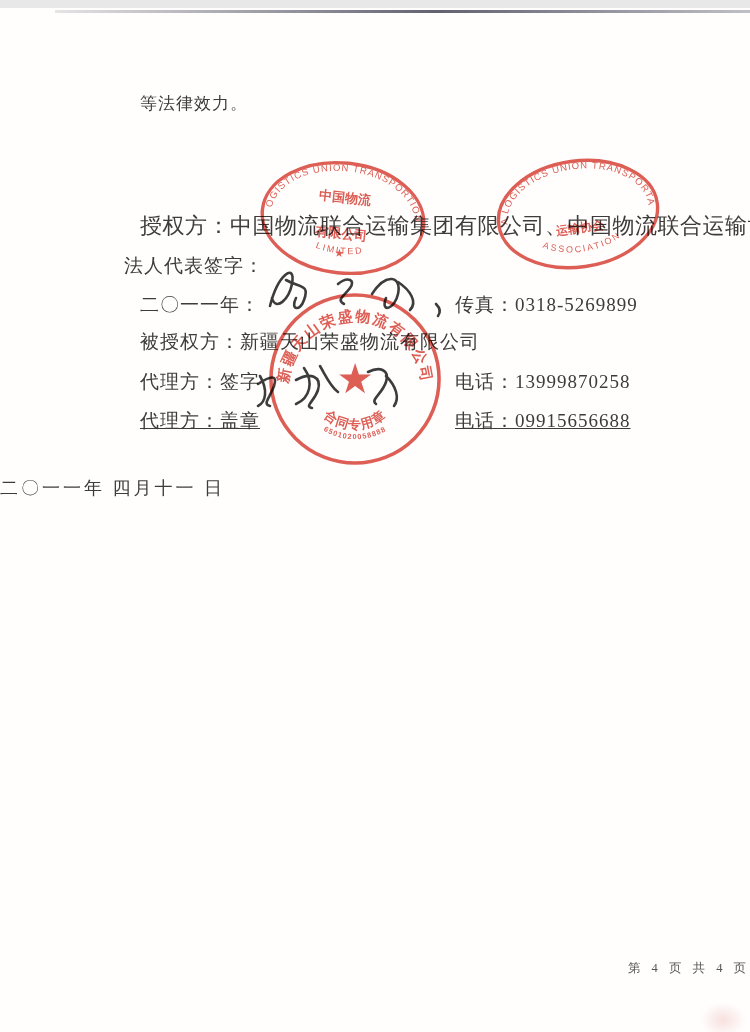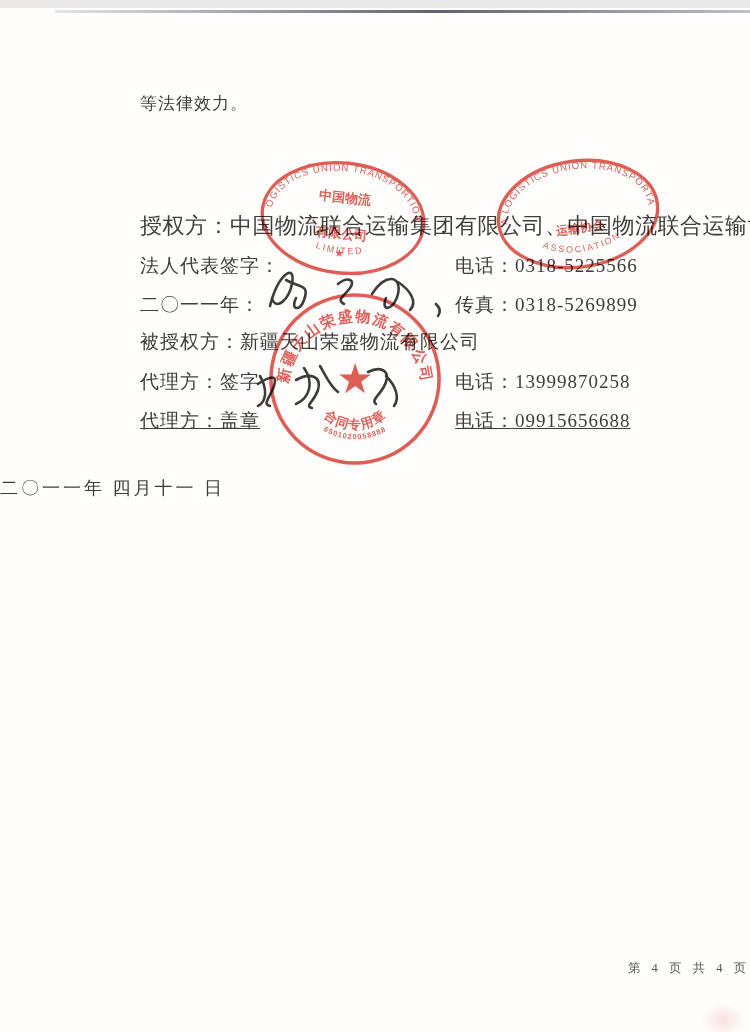--- a/index.html
+++ b/index.html
@@ -17,21 +17,21 @@
     background:linear-gradient(90deg,rgba(150,150,160,.25),rgba(70,70,88,.85) 55%,rgba(130,130,145,.5));
   }
   .scan-smudge{
     position:absolute;right:4px;bottom:2px;width:46px;height:36px;
     background:radial-gradient(ellipse at center,rgba(235,180,178,.4),rgba(235,180,178,0) 70%);
   }
   .txt{position:absolute;white-space:nowrap;z-index:1;}
   .intro{left:140px;top:84px;font-size:17px;letter-spacing:1px;}
   .line-auth{left:140px;top:203px;font-size:22px;letter-spacing:.5px;}
   .lbl{font-size:19px;letter-spacing:1px;}
-  .r2{left:140px;top:245px;}
+  .r2{left:124px;top:245px;}
   .r3{left:140px;top:284px;}
   .r4{left:140px;top:321px;}
   .r5{left:140px;top:361px;}
   .r6{left:140px;top:400px;text-decoration:underline;}
   .rv2{left:455px;top:245px;}
   .rv3{left:455px;top:284px;}
   .rv5{left:455px;top:361px;}
   .rv6{left:455px;top:400px;text-decoration:underline;}
   .date-line{left:0;top:468px;width:750px;text-align:left;font-size:18px;letter-spacing:3px;}
   .footer-line{left:0;top:952px;width:750px;text-align:right;font-size:12.5px;letter-spacing:4px;color:#555;}
@@ -48,21 +48,20 @@
 
 <div class="page">
 
   <div class="scan-edge-top"></div>
 
   <div class="txt intro">等法律效力。</div>
 
   <div class="txt line-auth"><span>授权方：</span><span>中国物流联合运输集团有限公司、中国物流联合运输协会</span></div>
 
   <div class="txt lbl r2">法人代表签字：</div>
-  <div class="txt lbl rv2"><span>电话：</span><span>0318-5225566</span></div>
 
   <div class="txt lbl r3">二〇一一年：</div>
   <div class="txt lbl rv3"><span>传真：</span><span>0318-5269899</span></div>
 
   <div class="txt lbl r4"><span>被授权方：</span><span>新疆天山荣盛物流有限公司</span></div>
 
   <div class="txt lbl r5">代理方：签字</div>
   <div class="txt lbl rv5"><span>电话：</span><span>13999870258</span></div>
 
   <div class="txt lbl r6">代理方：盖章</div>

